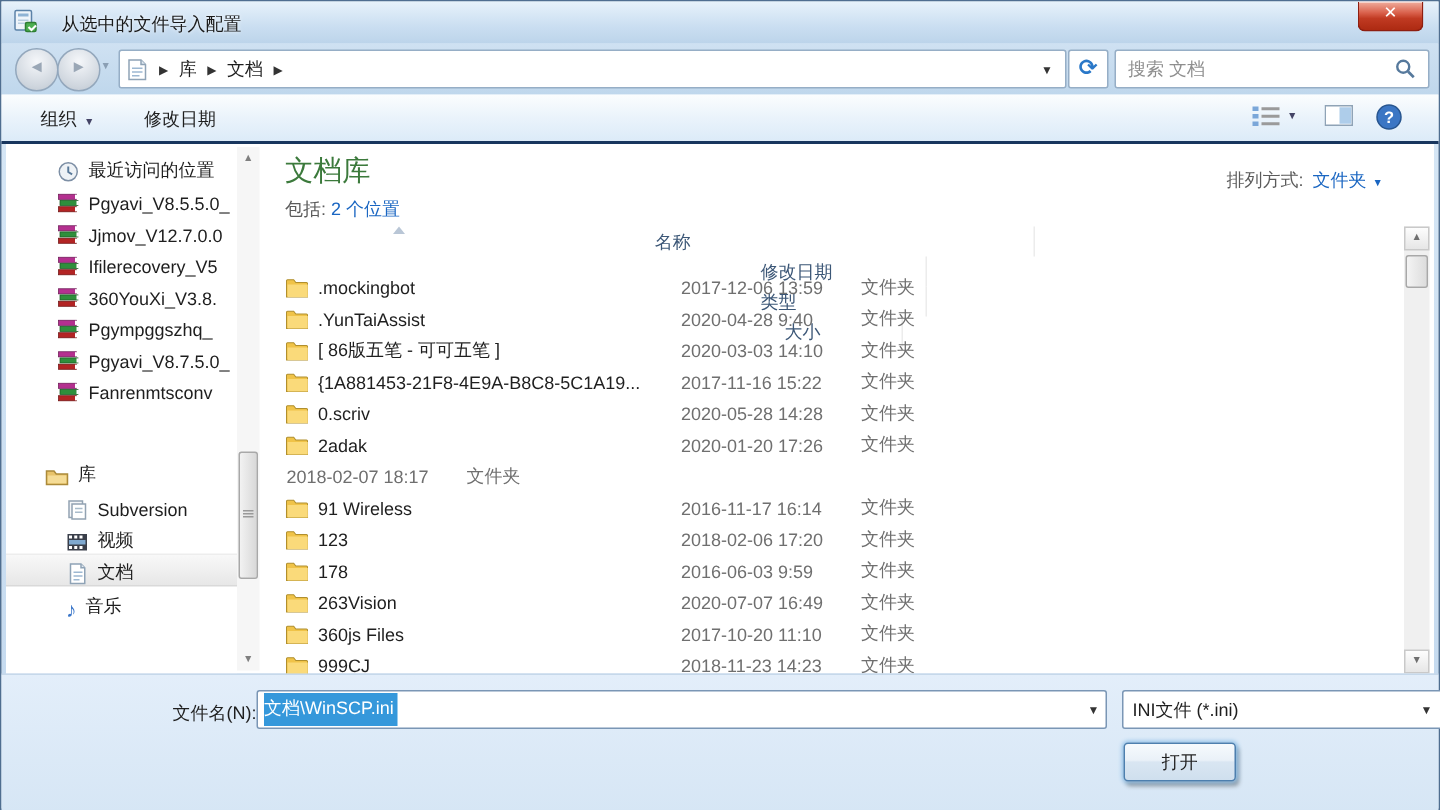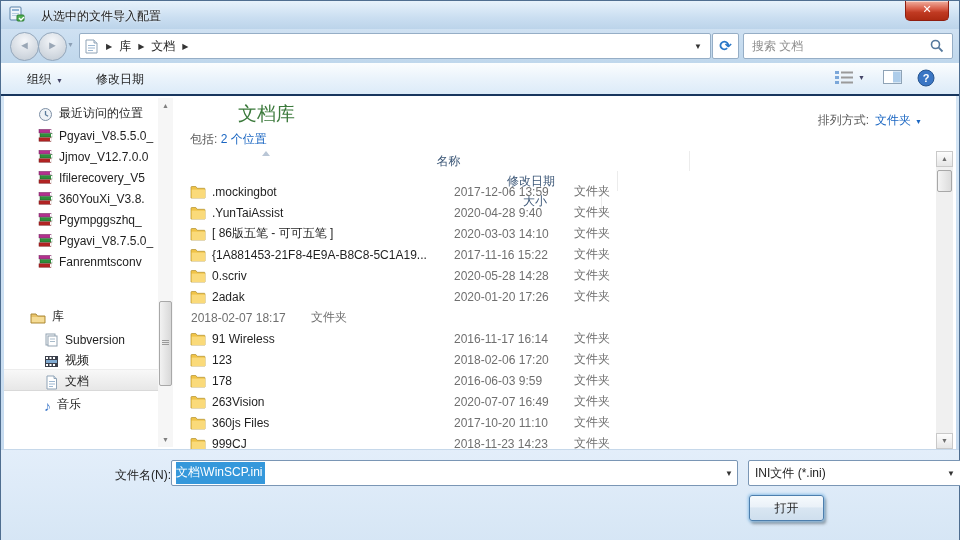--- a/index.html
+++ b/index.html
@@ -54,21 +54,21 @@
   .lib-item.selected{background:linear-gradient(180deg,#f8f8f8,#e7e7e7);
     border-top:1px solid #ededed;border-bottom:1px solid #d9d9d9;height:20px;}
   .side-scroll{position:absolute;left:154px;top:2px;width:15px;height:349px;background:#f6f6f6;}
   .sb-arrow{position:absolute;left:0;width:15px;height:15px;color:#7f7f7f;font-size:7px;text-align:center;line-height:15px;}
   .side-thumb{position:absolute;left:1px;top:203px;width:13px;height:85px;
     background:linear-gradient(90deg,#f2f2f2,#d8d8d8);border:1px solid #a8a8a8;border-radius:2px;box-sizing:border-box;}
   .grip{position:absolute;left:2px;top:38px;width:7px;border-top:1px solid #9a9a9a;box-shadow:0 2px 0 #9a9a9a,0 4px 0 #9a9a9a;}
   
   .main{position:absolute;left:178px;top:0;width:752px;height:100%;}
   .lib-header{position:absolute;left:8px;top:5px;}
-  .lib-title{font-size:19px;color:#3c7a3c;margin-left:48px;}
+  .lib-title{font-size:19px;color:#3c7a3c;}
   .lib-sub{margin-top:4px;color:#5b5b5b;}
   .link{color:#1a66c2;cursor:pointer;}
   .arrange{position:absolute;right:12px;top:16px;color:#5b5b5b;}
   .arrange .link{margin-left:6px;}
   .arrange .dd{font-size:7px;color:#1a66c2;margin-left:4px;}
   .col-row{position:absolute;left:0;top:55px;width:100%;height:27px;color:#3c5777;display:flex;align-items:center;flex-direction:column;}
   .col{box-sizing:border-box;padding-left:9px;border-right:1px solid #ececec;height:20px;line-height:20px;}
   .col.c-name{width:263px;padding-left:10px;}
   .col.c-date{width:120px;}
   .col.c-type{width:120px;}
@@ -378,20 +378,21 @@
         </div>
       </div>
       <div class="arrange">
         <span>排列方式:</span><span class="link">文件夹</span><span class="dd">▼</span>
       </div>
 
       <div class="col-row">
         <span class="sort-caret"></span>
         <div class="col c-name">名称</div>
         <div class="col c-date">修改日期</div>
+        <div class="col c-type">类型</div>
         <div class="col c-size">大小</div>
       </div>
 
       <div class="rows">
 
           <div class="row">
             <div class="cell name">
               <span class="icon">
                 <svg width="16" height="14" viewBox="0 0 16 14">
                   <path d="M1 2.2c0-.4.3-.7.7-.7h4.1l1.4 1.8h7.1c.4 0 .7.3.7.7v9H1z" fill="#f0c348" stroke="#b08f2e" stroke-width=".7"></path>

